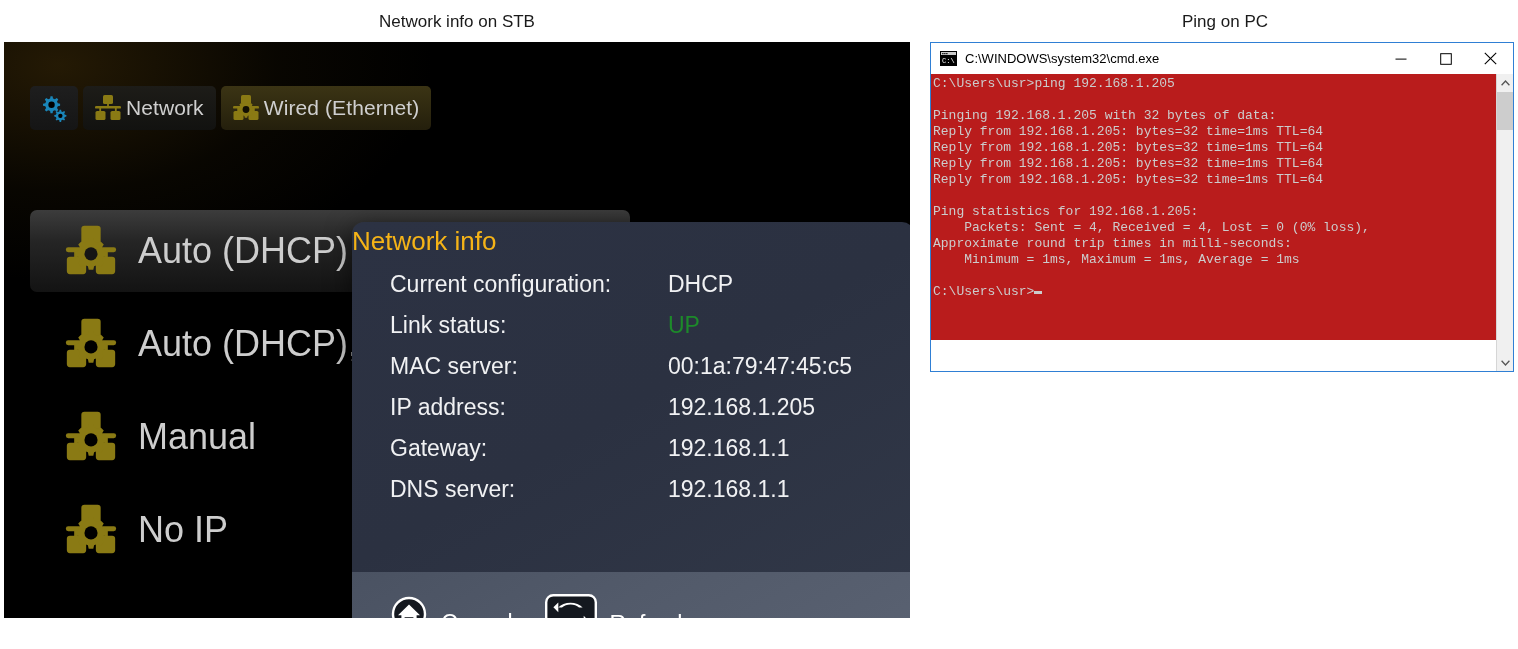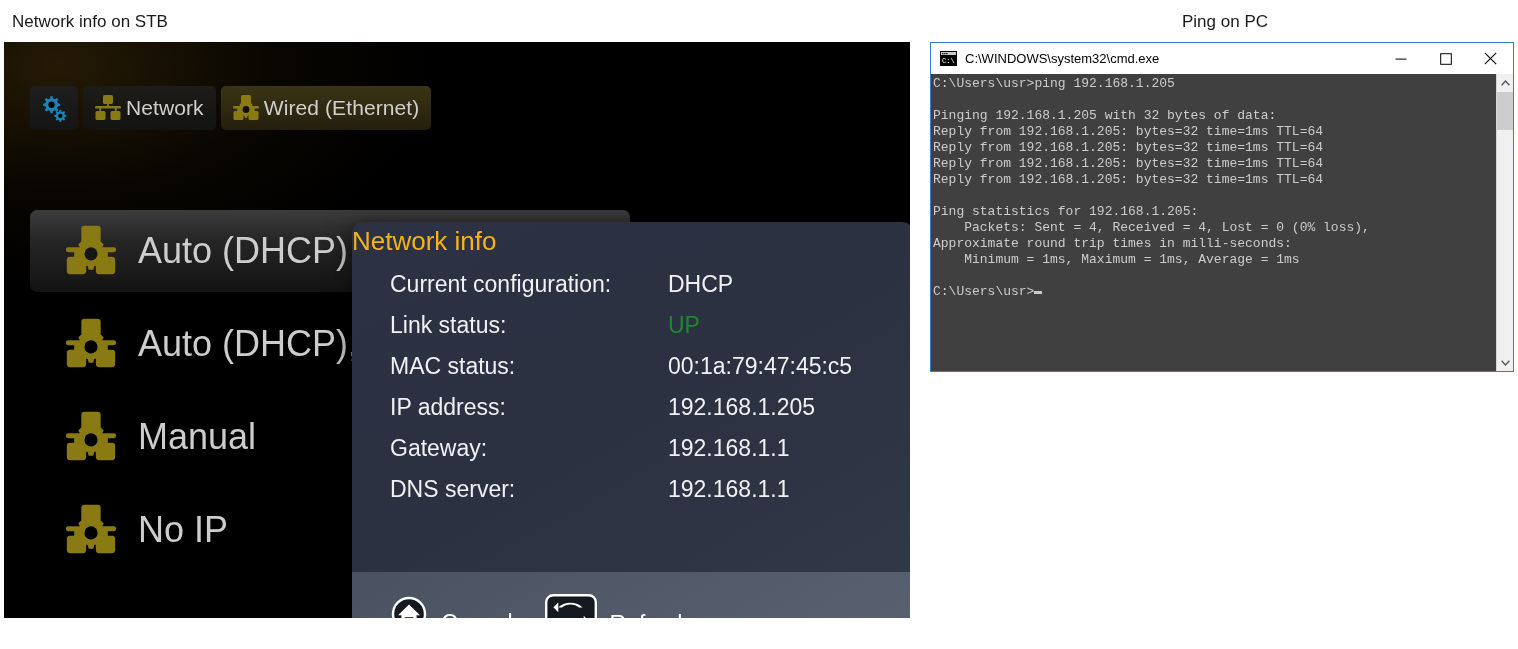--- a/index.html
+++ b/index.html
@@ -12,21 +12,21 @@
   .page { position: relative; width: 1518px; height: 649px; }
 
   
   .caption {
     position: absolute;
     font-size: 17px;
     color: #1a1a1a;
     font-family: "Liberation Sans", sans-serif;
     white-space: nowrap;
   }
-  #cap-stb { left: 12px; top: 12px; width: 914px; }
+  #cap-stb { left: 0; top: 12px; width: 914px; text-align: center; }
   #cap-pc  { left: 930px; top: 12px; width: 590px; text-align: center; }
 
   
   .stb {
     position: absolute;
     left: 4px; top: 42px;
     width: 906px; height: 576px;
     background:
       radial-gradient(520px 300px at 6% 4%, rgba(120,85,15,0.30) 0%, rgba(70,50,8,0.12) 42%, rgba(0,0,0,0) 72%),
       #000000;
@@ -127,21 +127,21 @@
   .cmd-title-text {
     font-size: 13px; color: #000000; flex: 1;
     font-family: "Liberation Sans", sans-serif;
   }
   .wbtn {
     width: 45px; height: 31px; display: flex;
     align-items: center; justify-content: center;
   }
   .wbtn svg { display:block; }
 
-  .cmd-area { position: relative; height: 297px; background: #404040; }
+  .cmd-area { position: relative; height: 266px; background: #b91c1c; }
   .cmd-text {
     position: absolute; left: 2px; top: 2px;
     right: 18px; bottom: 0;
     color: #cccccc;
     font-family: "Liberation Mono", monospace;
     font-size: 13.0px; line-height: 16px;
     white-space: pre;
     overflow: hidden;
   }
   .caret {
@@ -308,21 +308,21 @@
       <div class="dlg-body">
         <div class="info-row">
           <span class="info-key">Current configuration:</span>
           <span class="info-val">DHCP</span>
         </div>
         <div class="info-row">
           <span class="info-key">Link status:</span>
           <span class="info-val status-up">UP</span>
         </div>
         <div class="info-row">
-          <span class="info-key">MAC status:</span>
+          <span class="info-key">MAC server:</span>
           <span class="info-val">00:1a:79:47:45:c5</span>
         </div>
         <div class="info-row">
           <span class="info-key">IP address:</span>
           <span class="info-val">192.168.1.205</span>
         </div>
         <div class="info-row">
           <span class="info-key">Gateway:</span>
           <span class="info-val">192.168.1.1</span>
         </div>

